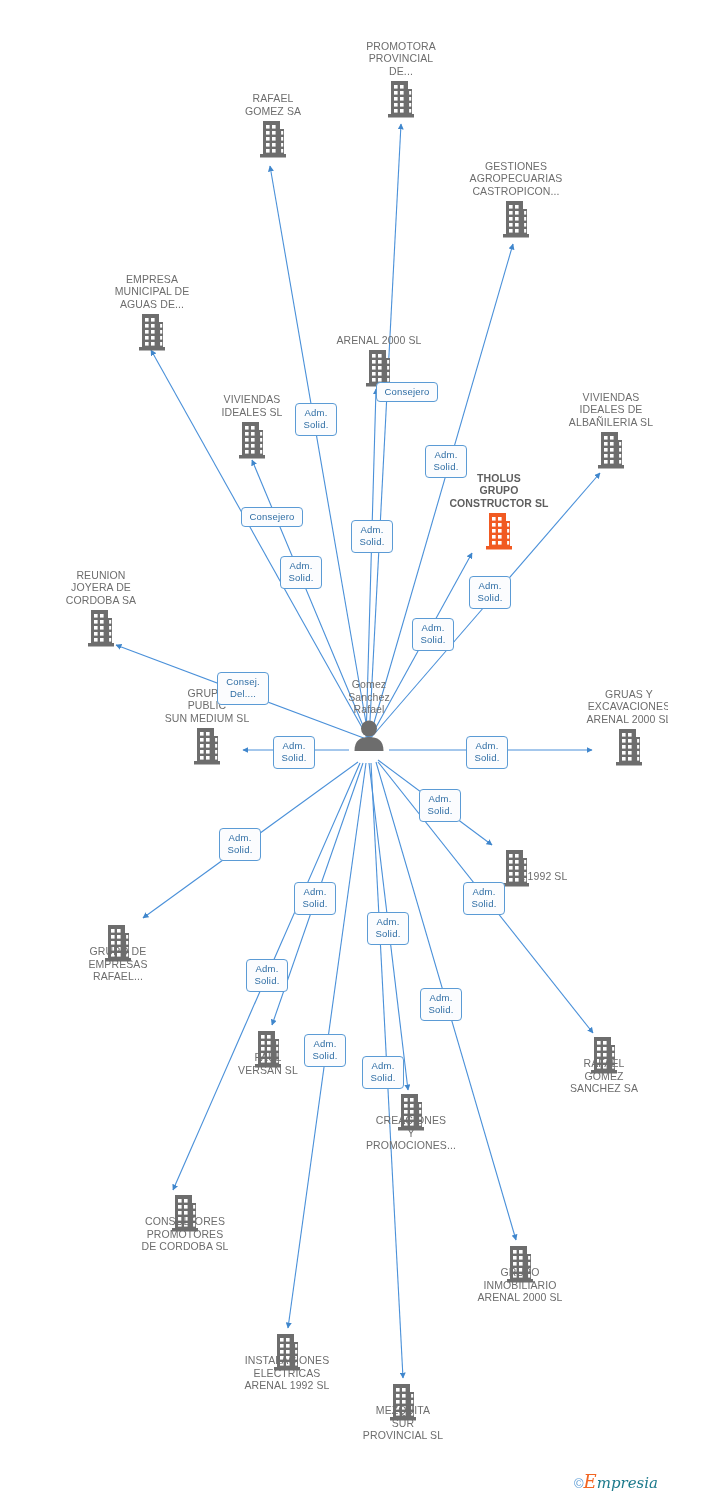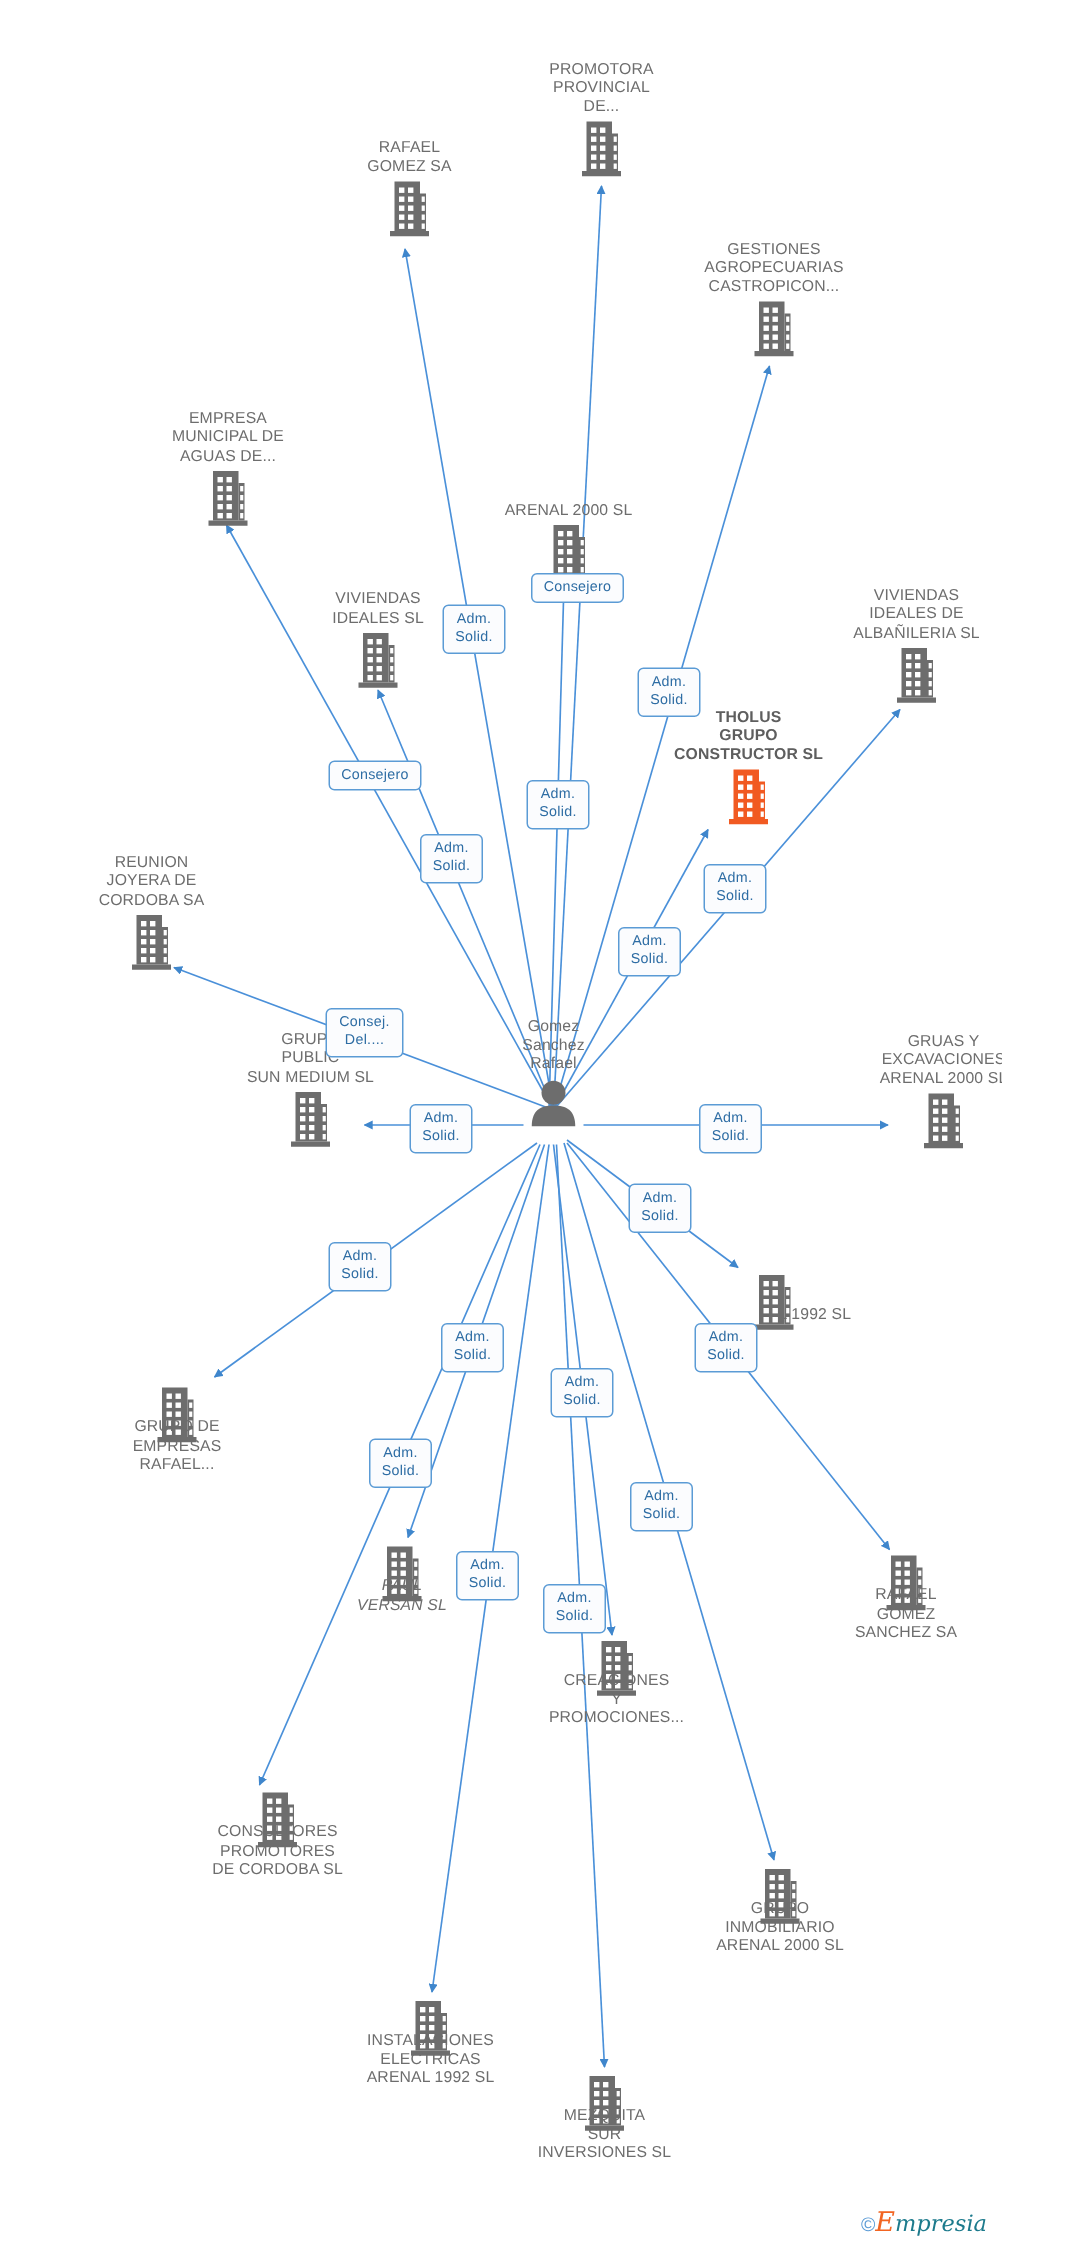--- a/index.html
+++ b/index.html
@@ -57,21 +57,21 @@
     color: #2e6da4;
     font-size: 9.5px;
     line-height: 11.5px;
     text-align: center;
     padding: 3px 5px 3px 5px;
     box-sizing: border-box;
     white-space: pre-line;
     box-shadow: 0 0 0 0 rgba(0,0,0,0);
     letter-spacing: 0.2px;
   }
-  .badge.one-line { padding: 3px 7px; }
+  .badge.one-line { padding: 3px 7px; margin-left: 22px; }
 
   .watermark {
     position: absolute;
     right: 10px;
     bottom: 8px;
     font-size: 15px;
     color: #1c7a8c;
     font-family: "DejaVu Serif", serif;
     font-style: italic;
     white-space: nowrap;
@@ -448,21 +448,21 @@
             <rect x="23.1" y="18" width="2.1" height="3.6" fill="#ffffff"></rect>
             <rect x="8" y="24" width="3.6" height="3.6" fill="#ffffff"></rect>
             <rect x="14" y="24" width="3.6" height="3.6" fill="#ffffff"></rect>
             <rect x="23.1" y="24" width="2.1" height="3.6" fill="#ffffff"></rect>
             <rect x="8" y="30" width="3.6" height="3.6" fill="#ffffff"></rect>
             <rect x="14" y="30" width="3.6" height="3.6" fill="#ffffff"></rect>
             <rect x="23.1" y="30" width="2.1" height="3.6" fill="#ffffff"></rect>
           </svg>
         </div>
       </div>
-      <div class="node" style="left: 268px; top: 1029px; font-style: italic;">
+      <div class="node" style="left: 268px; top: 1029px;">
         <div class="label" style="position: absolute; left: 0px; width: 150px; top: 22px;">PAUL
 VERSAN SL</div>
         <div class="glyph">
           <svg width="30" height="40" viewBox="0 0 30 40">
             <rect x="5" y="2" width="17" height="33" fill="#6d6d6d"></rect>
             <rect x="22" y="10" width="4" height="25" fill="#6d6d6d"></rect>
             <rect x="2" y="35" width="26" height="3.5" fill="#6d6d6d"></rect>
             <rect x="8" y="6" width="3.6" height="3.6" fill="#ffffff"></rect>
             <rect x="14" y="6" width="3.6" height="3.6" fill="#ffffff"></rect>
             <rect x="8" y="12" width="3.6" height="3.6" fill="#ffffff"></rect>
@@ -606,21 +606,21 @@
             <rect x="23.1" y="24" width="2.1" height="3.6" fill="#ffffff"></rect>
             <rect x="8" y="30" width="3.6" height="3.6" fill="#ffffff"></rect>
             <rect x="14" y="30" width="3.6" height="3.6" fill="#ffffff"></rect>
             <rect x="23.1" y="30" width="2.1" height="3.6" fill="#ffffff"></rect>
           </svg>
         </div>
       </div>
       <div class="node" style="left: 403px; top: 1382px;">
         <div class="label" style="position: absolute; left: 0px; width: 150px; top: 22px;">MEZQUITA
 SUR
-INVERSIONES SL</div>
+PROVINCIAL SL</div>
         <div class="glyph">
           <svg width="30" height="40" viewBox="0 0 30 40">
             <rect x="5" y="2" width="17" height="33" fill="#6d6d6d"></rect>
             <rect x="22" y="10" width="4" height="25" fill="#6d6d6d"></rect>
             <rect x="2" y="35" width="26" height="3.5" fill="#6d6d6d"></rect>
             <rect x="8" y="6" width="3.6" height="3.6" fill="#ffffff"></rect>
             <rect x="14" y="6" width="3.6" height="3.6" fill="#ffffff"></rect>
             <rect x="8" y="12" width="3.6" height="3.6" fill="#ffffff"></rect>
             <rect x="14" y="12" width="3.6" height="3.6" fill="#ffffff"></rect>
             <rect x="23.1" y="12" width="2.1" height="3.6" fill="#ffffff"></rect>

